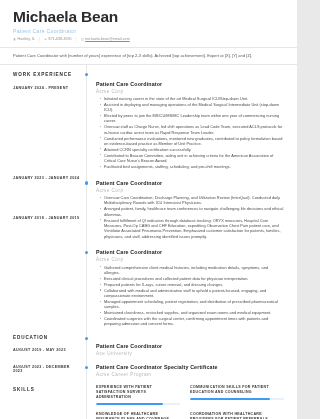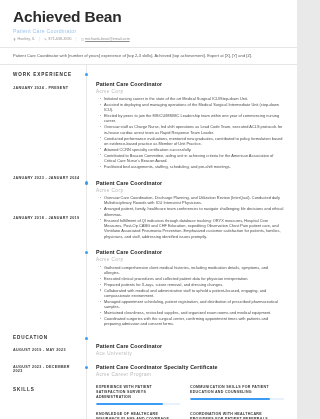--- a/index.html
+++ b/index.html
@@ -179,21 +179,21 @@
     background:#3b9bf5;
     border-radius:1px;
   }
 </style>
 </head>
 <body>
 
 <div class="page">
 
   <div class="header">
-    <div class="name">Achieved Bean</div>
+    <div class="name">Michaela Bean</div>
     <div class="job-title">Patient Care Coordinator</div>
     <div class="contact-row">
       <span class="contact-item">
         <span class="ci-ico">
           <svg width="3" height="3" viewBox="0 0 10 10">
               <path d="M5 0C3.3 0 2 1.3 2 3c0 2.2 3 7 3 7s3-4.8 3-7c0-1.7-1.3-3-3-3zm0 4.1A1.1 1.1 0 1 1 5 1.9a1.1 1.1 0 0 1 0 2.2z" fill="#a8a8a8"></path>
             </svg>
         </span>
         <span>Huntley, IL</span>
       </span>

